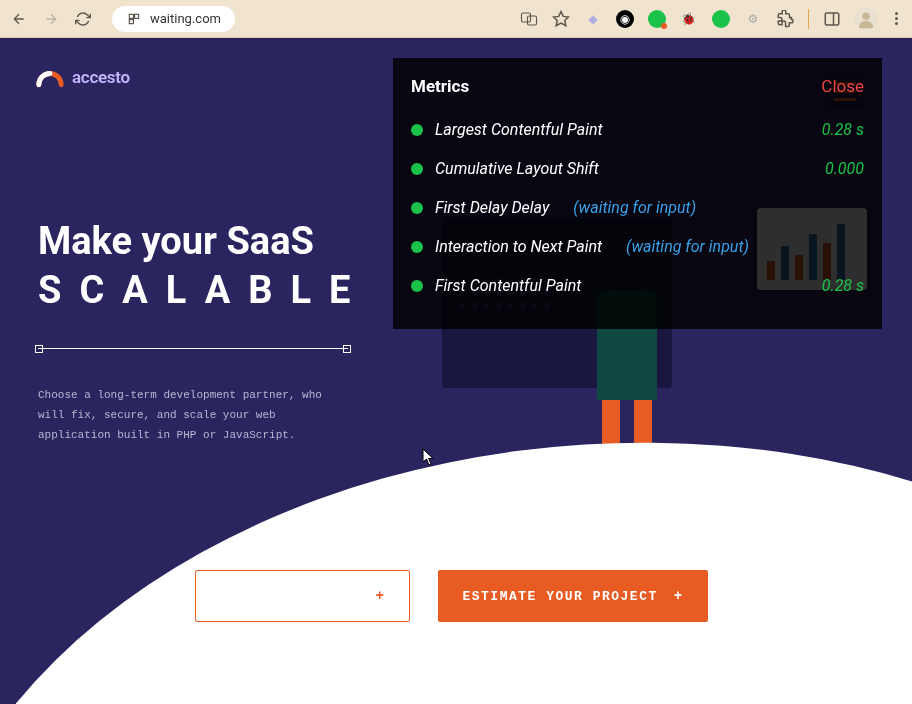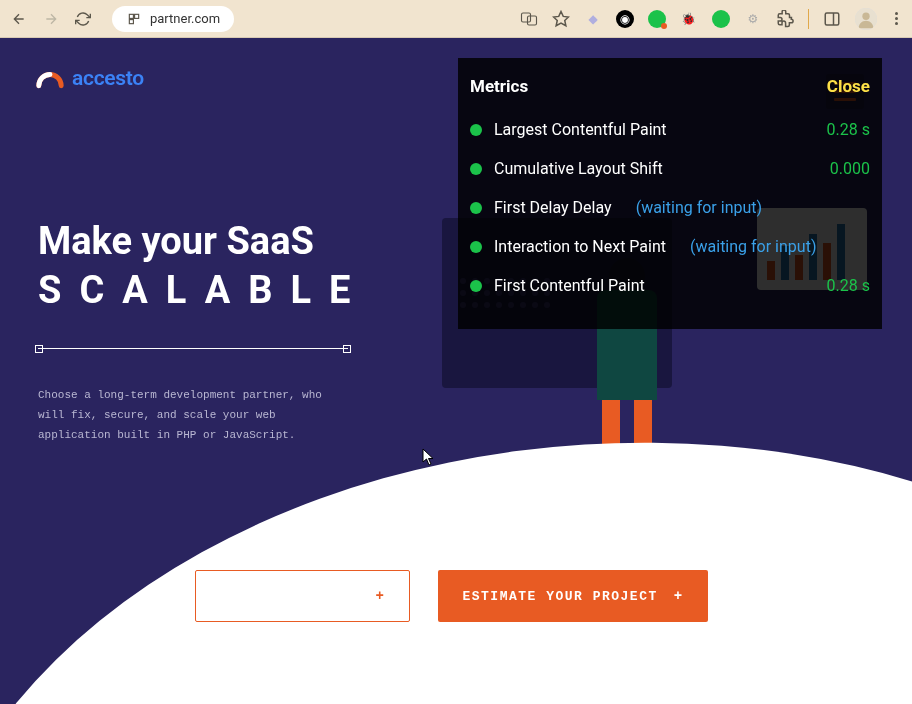--- a/index.html
+++ b/index.html
@@ -18,21 +18,21 @@
 .avatar { width: 22px; height: 22px; border-radius: 50%; background: #ddd; overflow: hidden; }
 .menu-dots { display: flex; flex-direction: column; gap: 2px; padding: 0 4px; }
 .menu-dots span { width: 3px; height: 3px; background: #5c574c; border-radius: 50%; }
 
 
 .page { position: relative; width: 912px; height: 666px; background: #2a245f; overflow: hidden; }
 .page::after { content: ""; position: absolute; bottom: -240px; left: -100px; width: 1400px; height: 500px; background: #fff; border-radius: 50% 50% 0 0 / 100% 100% 0 0; transform: rotate(-3.5deg); }
 
 .logo { position: absolute; top: 28px; left: 36px; display: flex; align-items: center; gap: 8px; }
 .logo-mark { width: 28px; height: 22px; }
-.logo-text { color: #3b82f6; font-size: 21px; font-weight: 600; letter-spacing: -0.3px; }
+.logo-text { color: #c4b5fd; font-size: 17px; font-weight: 600; letter-spacing: -0.3px; }
 
 .hamburger { position: absolute; top: 36px; right: 48px; display: flex; flex-direction: column; gap: 5px; background: rgba(0,0,0,0.2); padding: 8px; border-radius: 2px; }
 .hamburger span { width: 22px; height: 3px; background: #e85b23; border-radius: 1px; }
 
 .hero { position: absolute; top: 180px; left: 38px; width: 360px; }
 .headline { color: #fff; font-size: 38px; font-weight: 700; line-height: 1.25; }
 .headline-sub { color: #fff; font-size: 38px; font-weight: 700; letter-spacing: 18px; margin-top: 2px; }
 .divider-wrap { position: relative; margin-top: 36px; width: 310px; }
 .divider-wrap::before, .divider-wrap::after { content: ""; position: absolute; top: -3px; width: 6px; height: 6px; border: 1px solid #fff; }
 .divider-wrap::before { left: -3px; }
@@ -61,25 +61,25 @@
 .person .legs { display: flex; justify-content: center; gap: 14px; }
 .person .legs span { width: 18px; height: 120px; background: #e85b23; }
 .chart-card { position: absolute; bottom: 20px; left: 60px; width: 100px; height: 62px; background: #fff; border-radius: 3px; padding: 10px; display: flex; gap: 8px; align-items: center; z-index: 3; }
 .pie { width: 30px; height: 30px; border-radius: 50%; background: conic-gradient(#2a7db8 0 60%, #e85b23 60% 85%, #f9c846 85% 100%); }
 .lines { display: flex; flex-direction: column; gap: 5px; }
 .lines span { width: 36px; height: 5px; background: #d0d0d0; }
 .area-card { position: absolute; bottom: 18px; left: 200px; width: 130px; height: 76px; background: #fff; border-radius: 3px; padding: 8px; z-index: 3; }
 .area-card svg { width: 100%; height: 100%; }
 
 
-.metrics { position: absolute; top: 20px; right: 30px; width: 424px; background: rgba(0,0,0,0.82); padding: 18px 12px 24px; z-index: 10; }
+.metrics { position: absolute; top: 20px; right: 30px; width: 489px; background: rgba(0,0,0,0.82); padding: 18px 18px 24px; z-index: 10; }
 .metrics-head { display: flex; justify-content: space-between; align-items: center; margin-bottom: 14px; }
 .metrics-title { color: #fff; font-size: 17px; font-weight: 700; }
-.metrics-close { color: #fde047; font-size: 17px; font-weight: 700; cursor: pointer; }
-.metric-row { display: flex; align-items: center; gap: 12px; padding: 10px 0; font-size: 16px; }
+.metrics-close { color: #ef4444; font-size: 17px; font-weight: 400; cursor: pointer; }
+.metric-row { display: flex; align-items: center; gap: 12px; padding: 10px 0; font-size: 16px; font-style: italic; }
 .dot { width: 12px; height: 12px; background: #1bc24a; border-radius: 50%; flex: none; }
 .m-label { color: #fff; }
 .m-wait { color: #3aa0e8; margin-left: 12px; }
 .m-val { margin-left: auto; color: #1bc24a; }
 
 .cursor { position: absolute; top: 410px; left: 422px; z-index: 20; }
 .cursor svg { width: 14px; height: 18px; }
 </style>
 </head>
 <body>
@@ -102,21 +102,21 @@
       </svg>
     </div>
   <div class="url-segment">
     <div class="site-icon">
         <svg viewBox="0 0 24 24" width="14" height="14" fill="none" stroke="#5c574c" stroke-width="2">
           <rect x="4" y="4" width="7" height="7"></rect>
           <rect x="13" y="4" width="7" height="7"></rect>
           <rect x="4" y="13" width="7" height="7"></rect>
         </svg>
       </div>
-    <span class="url-text">partner.com</span>
+    <span class="url-text">waiting.com</span>
   </div>
   <div class="spacer"></div>
   <div class="ext-icons">
     <div class="ext-icon">
         <svg viewBox="0 0 24 24" width="18" height="18" fill="none" stroke="#5c574c" stroke-width="1.5">
           <rect x="2" y="4" width="12" height="12" rx="2"></rect>
           <rect x="10" y="8" width="12" height="12" rx="2"></rect>
         </svg>
       </div>
     <div class="ext-icon">

